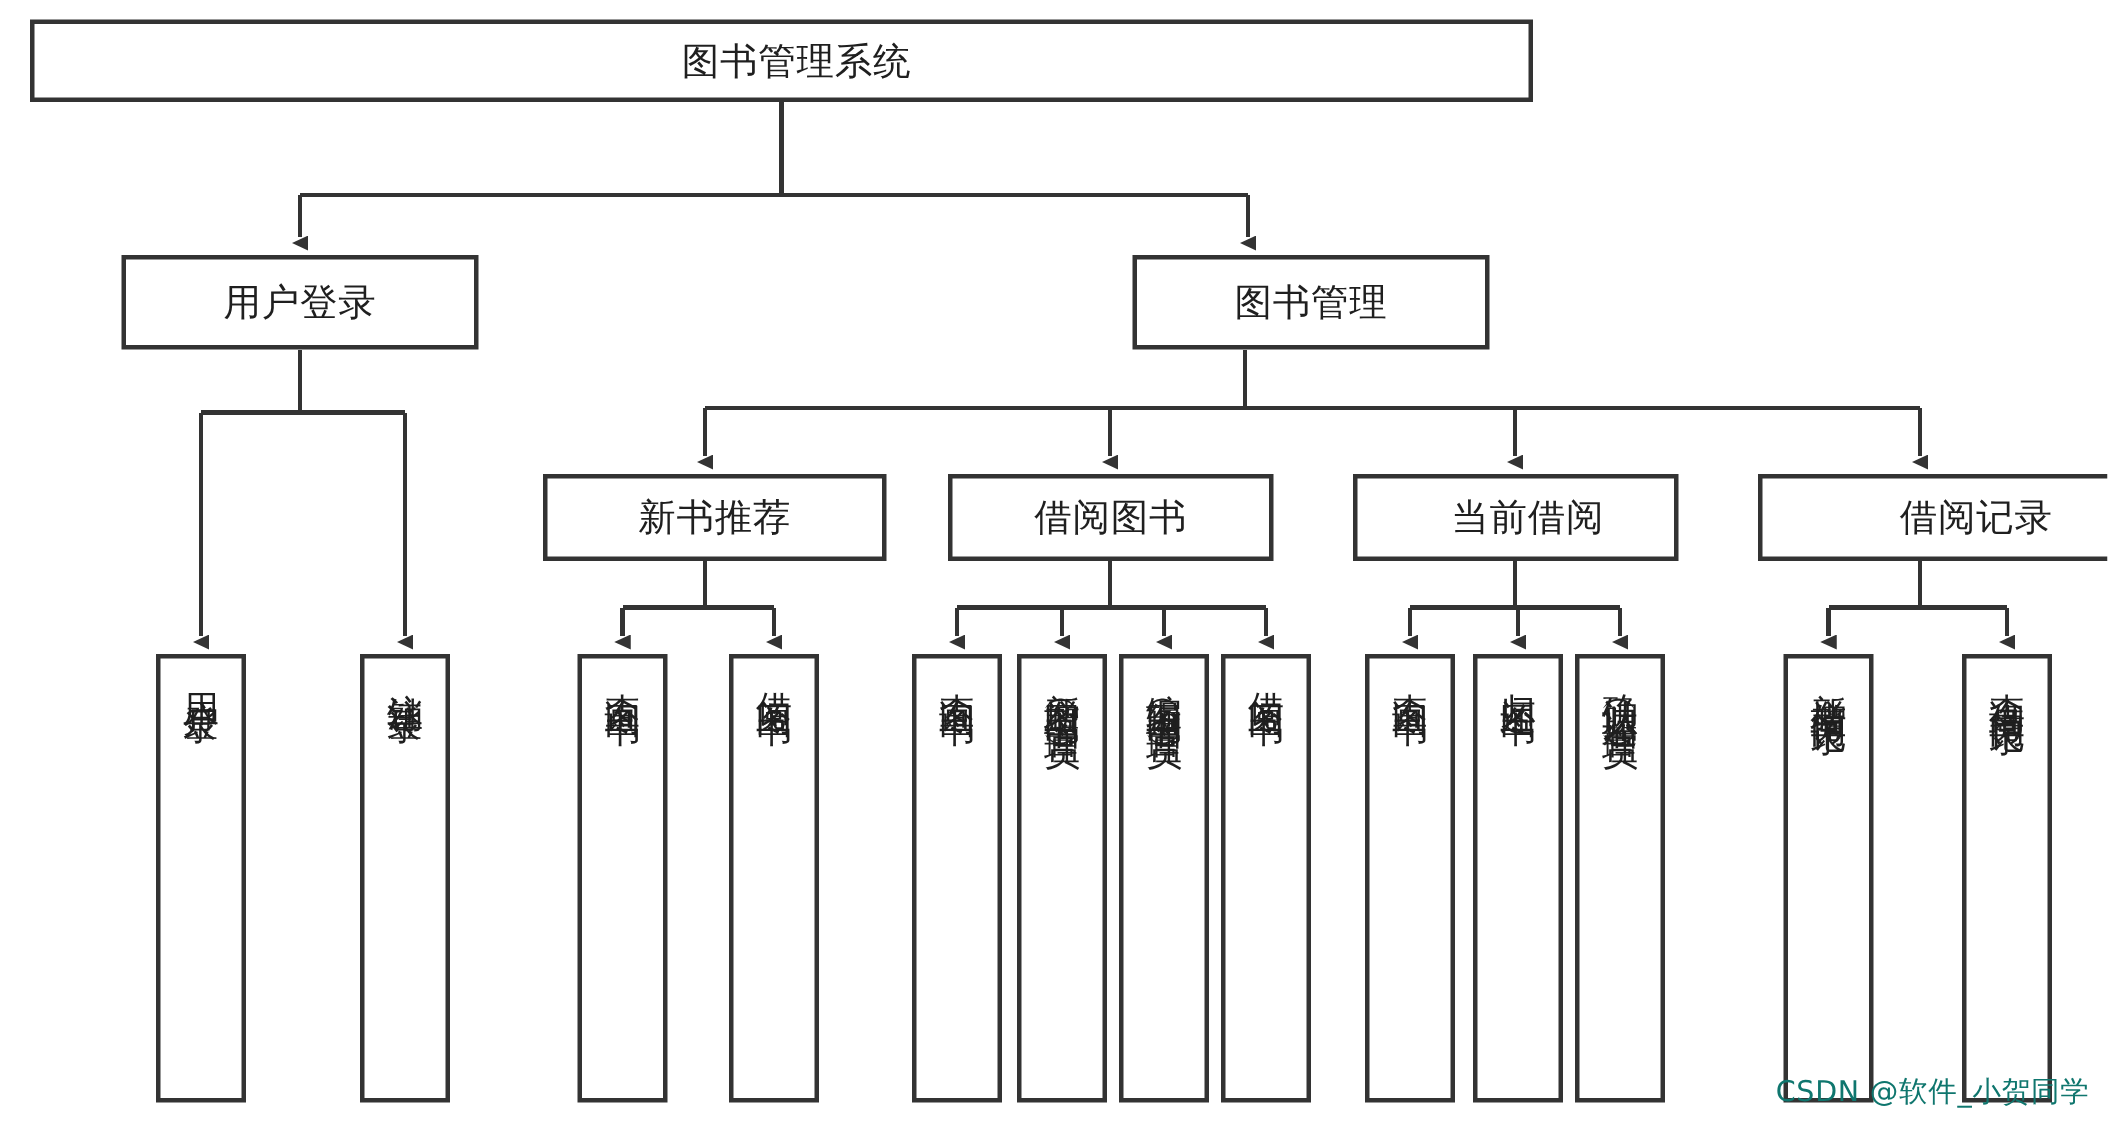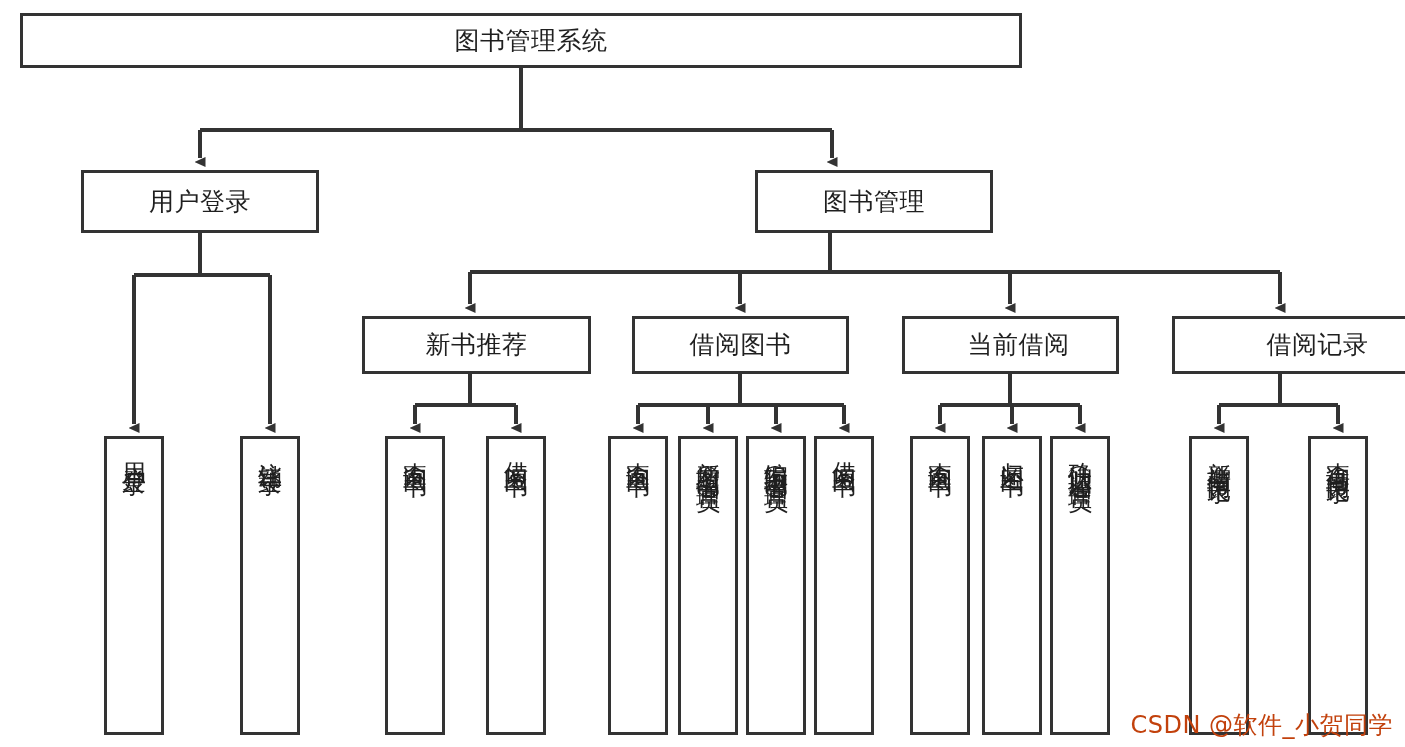--- a/index.html
+++ b/index.html
@@ -63,22 +63,22 @@
     text-orientation: upright;
     font-size: 24px;
     line-height: 1.0;
     letter-spacing: 4px;
     white-space: nowrap;
   }
   .watermark {
     position: absolute;
     right: 12px;
     bottom: 6px;
-    font-size: 24px;
-    color: #c2410c;
+    font-size: 19px;
+    color: #0f766e;
     letter-spacing: 0.5px;
     z-index: 5;
     white-space: nowrap;
     font-family: "DejaVu Sans", "Liberation Sans", sans-serif;
   }
 </style>
 </head>
 <body>
 
 <div id="canvas">

